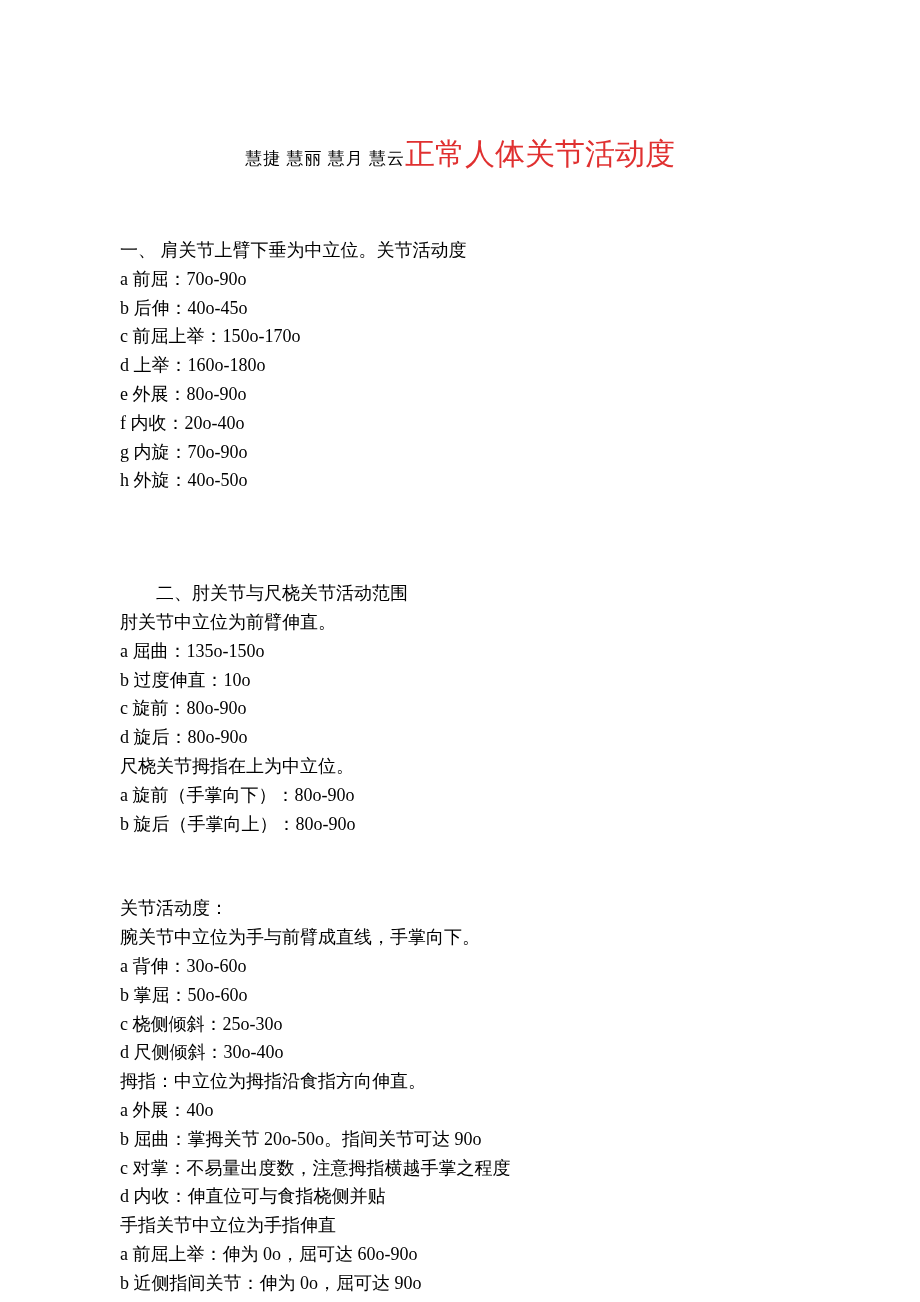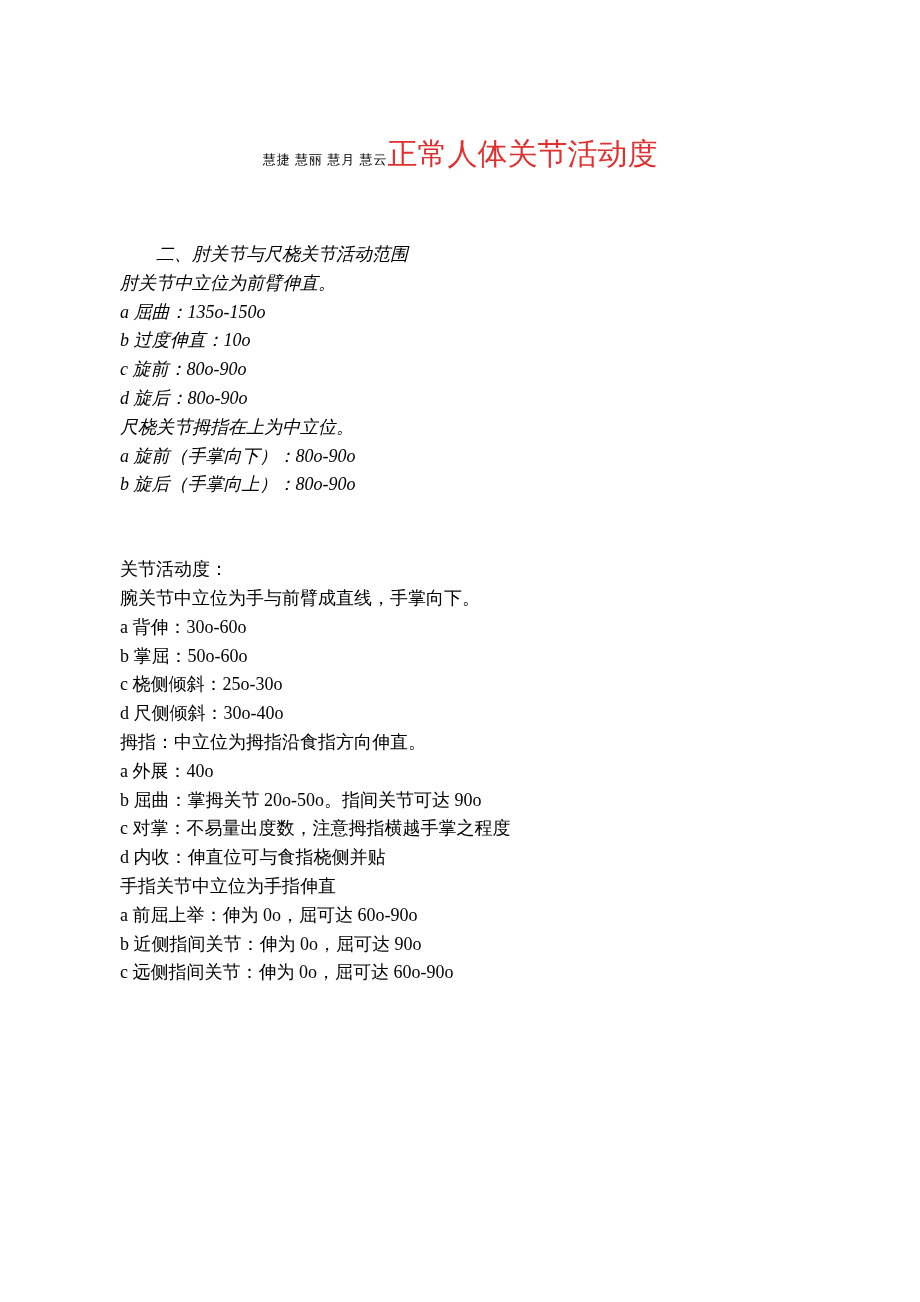--- a/index.html
+++ b/index.html
@@ -13,57 +13,67 @@
     line-height: 1.6;
   }
   .page {
     padding: 130px 120px 60px 120px;
   }
   .title-line {
     text-align: center;
     margin-bottom: 58px;
   }
   .title-prefix {
-    font-size: 13px;
+    font-size: 17px;
     color: #000;
     letter-spacing: 1px;
   }
   .title-main {
     font-size: 30px;
     color: #e03030;
   }
   .section {
     margin-bottom: 28px;
   }
   .section p {
     margin: 0;
   }
   .section-heading {
     margin: 0;
   }
   .indent {
     text-indent: 2em;
   }
   .extra-gap {
-    margin-top: 62px;
-    font-style: italic;
+    margin-top: 84px;
   }
   .extra-gap-2 {
     margin-top: 56px;
   }
 </style>
 </head>
 <body>
 
 <div class="page">
 
   <div class="title-line">
     <span class="title-prefix">慧捷 慧丽 慧月 慧云</span><span class="title-main">正常人体关节活动度</span>
   </div>
 
+  <div class="section">
+    <p class="section-heading">一、 肩关节上臂下垂为中立位。关节活动度</p>
+    <p>a  前屈：70o-90o</p>
+    <p>b  后伸：40o-45o</p>
+    <p>c  前屈上举：150o-170o</p>
+    <p>d  上举：160o-180o</p>
+    <p>e  外展：80o-90o</p>
+    <p>f  内收：20o-40o</p>
+    <p>g  内旋：70o-90o</p>
+    <p>h  外旋：40o-50o</p>
+  </div>
 
   <div class="section extra-gap">
     <p class="section-heading indent">二、肘关节与尺桡关节活动范围</p>
     <p>肘关节中立位为前臂伸直。</p>
     <p>a  屈曲：135o-150o</p>
     <p>b  过度伸直：10o</p>
     <p>c  旋前：80o-90o</p>
     <p>d  旋后：80o-90o</p>
     <p>尺桡关节拇指在上为中立位。</p>
     <p>a  旋前（手掌向下）：80o-90o</p>

